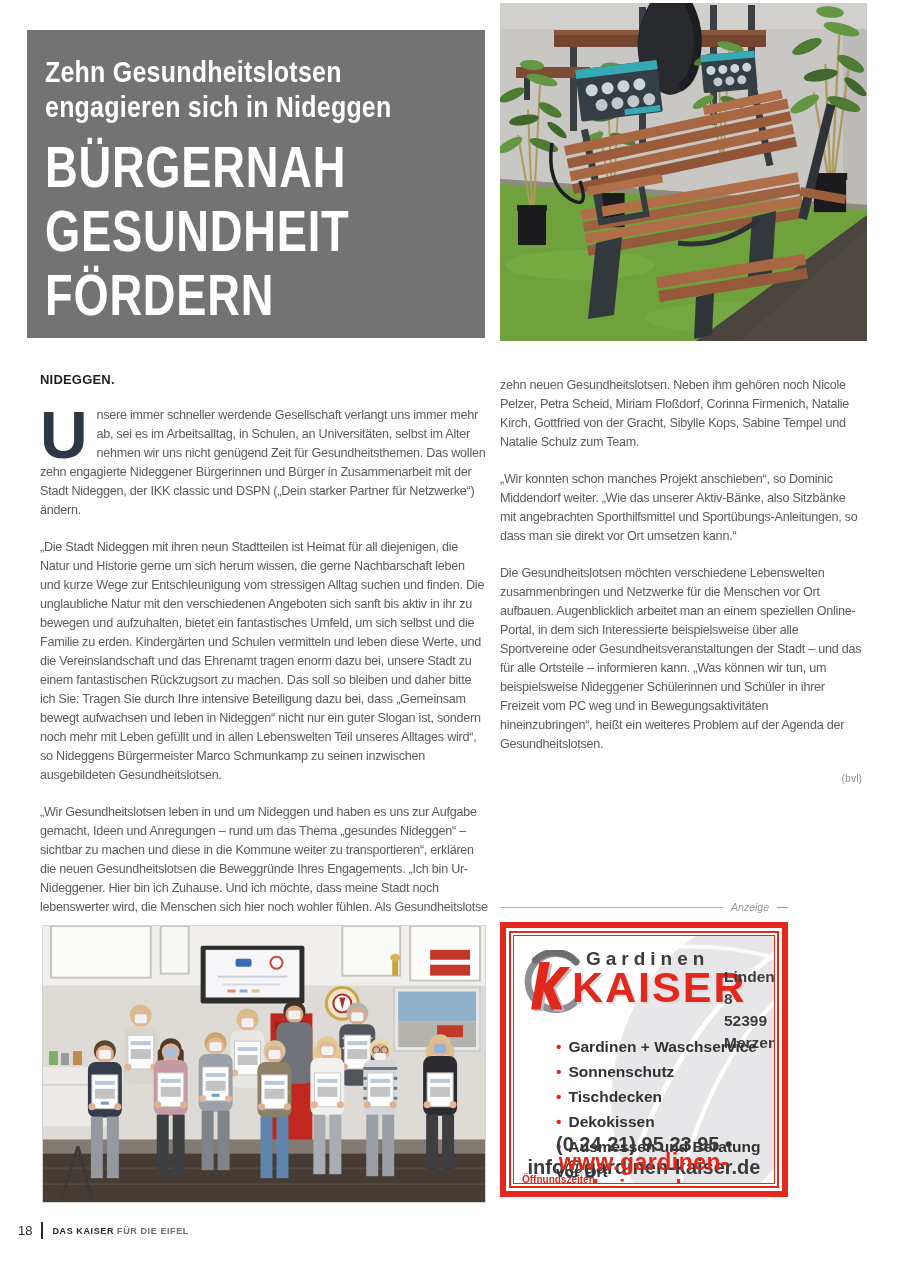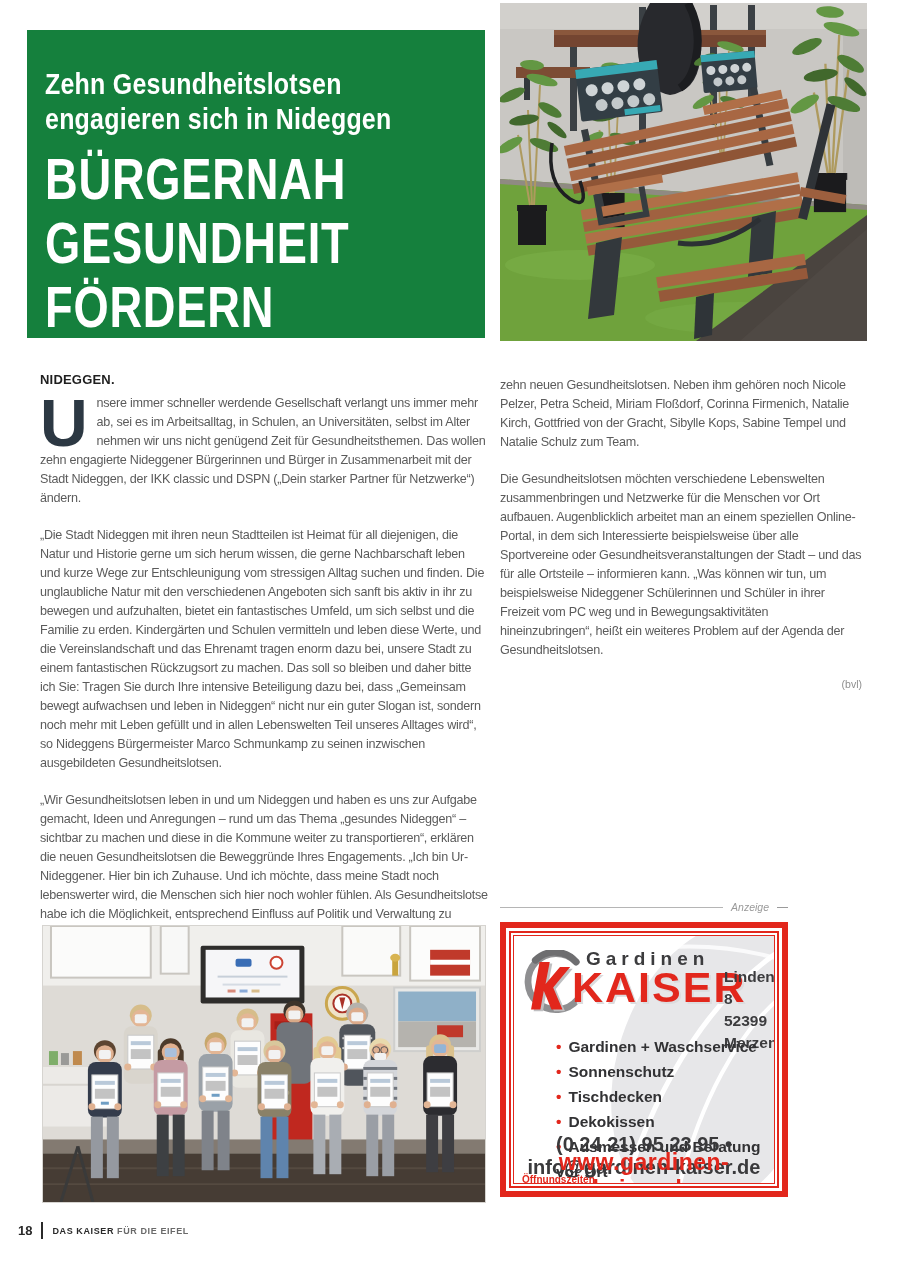--- a/index.html
+++ b/index.html
@@ -1,36 +1,36 @@
 <!DOCTYPE html>
 <html><head>
 <meta charset="utf-8">
 <style>
   html,body{margin:0;padding:0;background:#fff;}
   .page{position:relative;width:898px;height:1262px;background:#ffffff;
         font-family:"Liberation Sans",sans-serif;overflow:hidden;}
 
   
   .hero-box{position:absolute;left:27px;top:30px;width:458px;height:308px;
-            background:#15803d;color:#fff;box-sizing:border-box;padding:37px 0 0 18px;overflow:hidden;}
+            background:#737373;color:#fff;box-sizing:border-box;padding:25px 0 0 18px;overflow:hidden;}
   .kicker-wrap{transform:scaleX(0.86);transform-origin:left top;white-space:nowrap;}
   .kicker-line{font-weight:bold;font-size:29px;line-height:35px;letter-spacing:0.3px;}
   .title-wrap{margin-top:10px;transform:scaleX(0.78);transform-origin:left top;white-space:nowrap;}
   .title-line{font-weight:bold;font-size:58px;line-height:64px;letter-spacing:1px;margin:0;}
 
   
   .photo-bench{position:absolute;left:500px;top:3px;width:367px;height:338px;margin:0;}
   .photo-group{position:absolute;left:42px;top:925px;width:444px;height:278px;margin:0;
                border:1px solid #d6d4d0;box-sizing:border-box;}
   .photo-bench svg,.photo-group svg{display:block;width:100%;height:100%;}
 
   
   .col-left{position:absolute;left:40px;top:372px;width:448px;height:548px;overflow:hidden;}
   .col-right{position:absolute;left:500px;top:376px;width:362px;height:520px;overflow:hidden;}
-  .location{font-size:13px;font-weight:bold;color:#1f1f1f;margin:0 0 7px;letter-spacing:0.2px;}
+  .location{font-size:13px;font-weight:bold;color:#1f1f1f;margin:0 0 19px;letter-spacing:0.2px;}
   .page p.body{margin:0 0 18px;font-size:12.6px;line-height:19px;letter-spacing:-0.25px;
                color:#5b5b5b;text-align:left;}
   .dropcap{float:left;font-size:66px;line-height:52px;padding:3px 9px 0 0;
            color:#2c3843;font-weight:bold;}
   .byline{text-align:right;color:#8f8f8f;font-size:10.5px;margin-top:15px;}
 
   
   .ad-section{position:absolute;left:500px;top:901px;width:288px;}
   .anzeige-row{display:flex;align-items:center;gap:8px;color:#9a9a9a;
                font-size:10.5px;font-style:italic;}
@@ -53,21 +53,21 @@
   .svc{font-size:15.5px;font-weight:bold;color:#323234;line-height:25px;}
   .svc .bullet{color:#e2271c;margin-right:7px;}
   .ad-phone{position:absolute;left:0;top:197px;width:100%;text-align:center;
             font-size:20px;font-weight:bold;color:#3a3a3c;}
   .ad-web{position:absolute;left:0;top:213px;width:100%;text-align:center;
           font-size:23px;font-weight:bold;color:#e2271c;letter-spacing:0.5px;}
   .ad-hours-title{position:absolute;left:8px;top:238px;font-size:10px;font-weight:bold;color:#e2271c;}
 
   
   .page-footer{position:absolute;left:18px;top:1222px;display:flex;align-items:center;gap:9px;}
-  .pagenum{font-size:13px;font-weight:bold;color:#2a2a2a;}
+  .pagenum{font-size:13px;font-weight:normal;color:#2a2a2a;}
   .fdiv{width:2px;height:17px;background:#2a2a2a;}
   .fbrand{font-size:9px;letter-spacing:0.6px;color:#2a2a2a;font-weight:bold;}
   .fbrand .light{color:#6a6a6a;font-weight:bold;}
 </style>
 </head>
 <body>
 
 <div class="page">
 
   <header class="hero-box">
@@ -218,20 +218,21 @@
 
   <section class="col-left">
     <h2 class="location">NIDEGGEN.</h2>
     <p class="body"><span class="dropcap">U</span><span>nsere immer schneller werdende Gesellschaft verlangt uns immer mehr ab, sei es im Arbeitsalltag, in Schulen, an Universitäten, selbst im Alter nehmen wir uns nicht genügend Zeit für Gesundheitsthemen. Das wollen zehn engagierte Nideggener Bürgerinnen und Bürger in Zusammenarbeit mit der Stadt Nideggen, der IKK classic und DSPN („Dein starker Partner für Netzwerke“) ändern.</span></p>
     <p class="body">„Die Stadt Nideggen mit ihren neun Stadtteilen ist Heimat für all diejenigen, die Natur und Historie gerne um sich herum wissen, die gerne Nachbarschaft leben und kurze Wege zur Entschleunigung vom stressigen Alltag suchen und finden. Die unglaubliche Natur mit den verschiedenen Angeboten sich sanft bis aktiv in ihr zu bewegen und aufzuhalten, bietet ein fantastisches Umfeld, um sich selbst und die Familie zu erden. Kindergärten und Schulen vermitteln und leben diese Werte, und die Vereinslandschaft und das Ehrenamt tragen enorm dazu bei, unsere Stadt zu einem fantastischen Rückzugsort zu machen. Das soll so bleiben und daher bitte ich Sie: Tragen Sie durch Ihre intensive Beteiligung dazu bei, dass „Gemeinsam bewegt aufwachsen und leben in Nideggen“ nicht nur ein guter Slogan ist, sondern noch mehr mit Leben gefüllt und in allen Lebenswelten Teil unseres Alltages wird“, so Nideggens Bürgermeister Marco Schmunkamp zu seinen inzwischen ausgebildeten Gesundheitslotsen.</p>
     <p class="body">„Wir Gesundheitslotsen leben in und um Nideggen und haben es uns zur Aufgabe gemacht, Ideen und Anregungen – rund um das Thema „gesundes Nideggen“ – sichtbar zu machen und diese in die Kommune weiter zu transportieren“, erklären die neuen Gesundheitslotsen die Beweggründe Ihres Engagements. „Ich bin Ur-Nideggener. Hier bin ich Zuhause. Und ich möchte, dass meine Stadt noch lebenswerter wird, die Menschen sich hier noch wohler fühlen. Als Gesundheitslotse habe ich die Möglichkeit, entsprechend Einfluss auf Politik und Verwaltung zu nehmen“, so Dominic Middendorf, gewähltes Sprachrohr der</p>
   </section>
 
   <section class="col-right">
     <p class="body">zehn neuen Gesundheitslotsen. Neben ihm gehören noch Nicole Pelzer, Petra Scheid, Miriam Floßdorf, Corinna Firmenich, Natalie Kirch, Gottfried von der Gracht, Sibylle Kops, Sabine Tempel und Natalie Schulz zum Team.</p>
+    <p class="body">„Wir konnten schon manches Projekt anschieben“, so Dominic Middendorf weiter. „Wie das unserer Aktiv-Bänke, also Sitzbänke mit angebrachten Sporthilfsmittel und Sportübungs-Anleitungen, so dass man sie direkt vor Ort umsetzen kann.“</p>
     <p class="body">Die Gesundheitslotsen möchten verschiedene Lebenswelten zusammenbringen und Netzwerke für die Menschen vor Ort aufbauen. Augenblicklich arbeitet man an einem speziellen Online-Portal, in dem sich Interessierte beispielsweise über alle Sportvereine oder Gesundheitsveranstaltungen der Stadt – und das für alle Ortsteile – informieren kann. „Was können wir tun, um beispielsweise Nideggener Schülerinnen und Schüler in ihrer Freizeit vom PC weg und in Bewegungsaktivitäten hineinzubringen“, heißt ein weiteres Problem auf der Agenda der Gesundheitslotsen.</p>
     <div class="byline">(bvl)</div>
   </section>
 
   <figure class="photo-group">
     <svg viewBox="0 0 443 278" preserveAspectRatio="none">
       <rect width="443" height="278" fill="#dedbd6"></rect>
       <rect x="0" y="0" width="443" height="60" fill="#f0efec"></rect>
       <rect x="8" y="0" width="100" height="52" fill="#fbfbfa" stroke="#c9c6c0" stroke-width="2"></rect>
       <rect x="118" y="0" width="28" height="48" fill="#f8f8f7" stroke="#c9c6c0" stroke-width="2"></rect>

